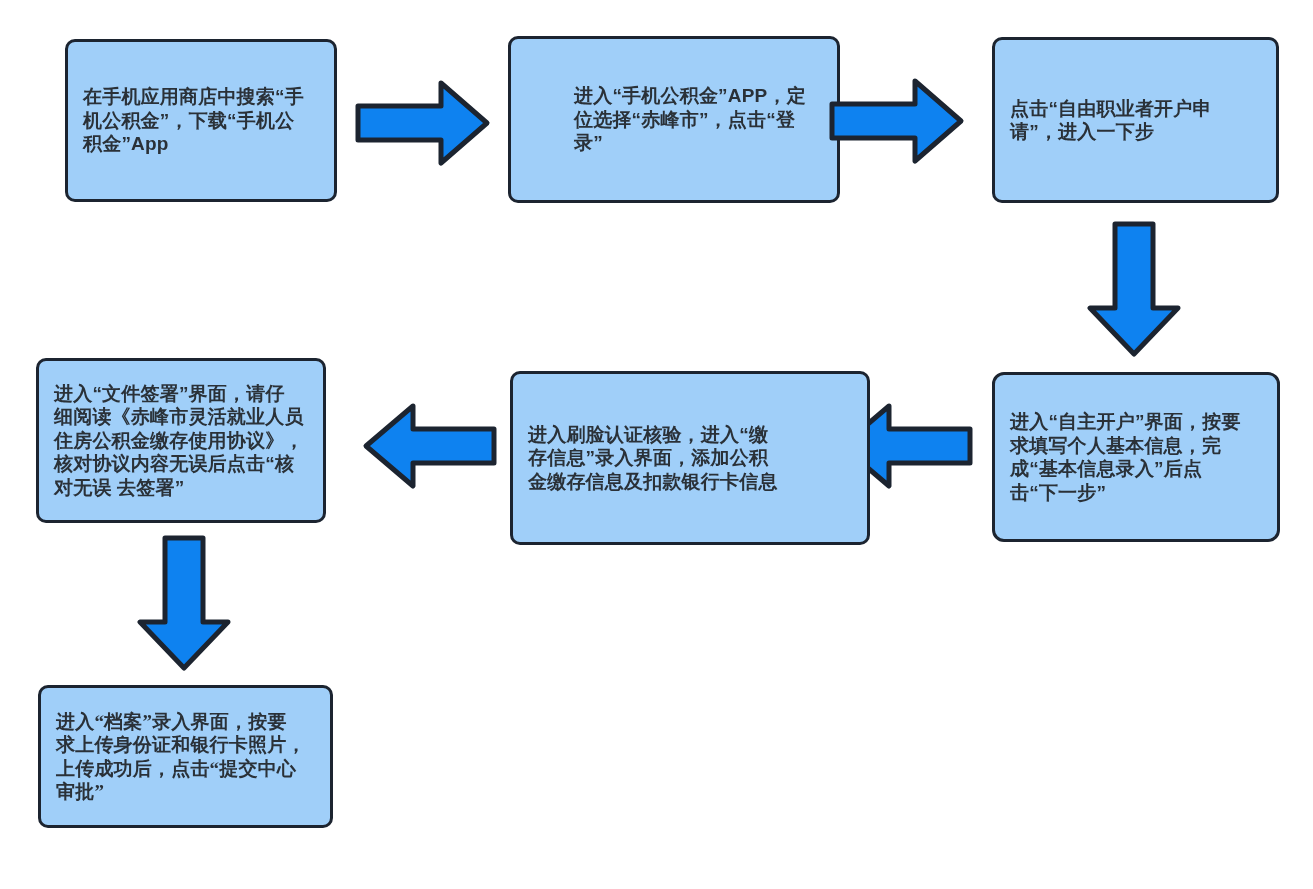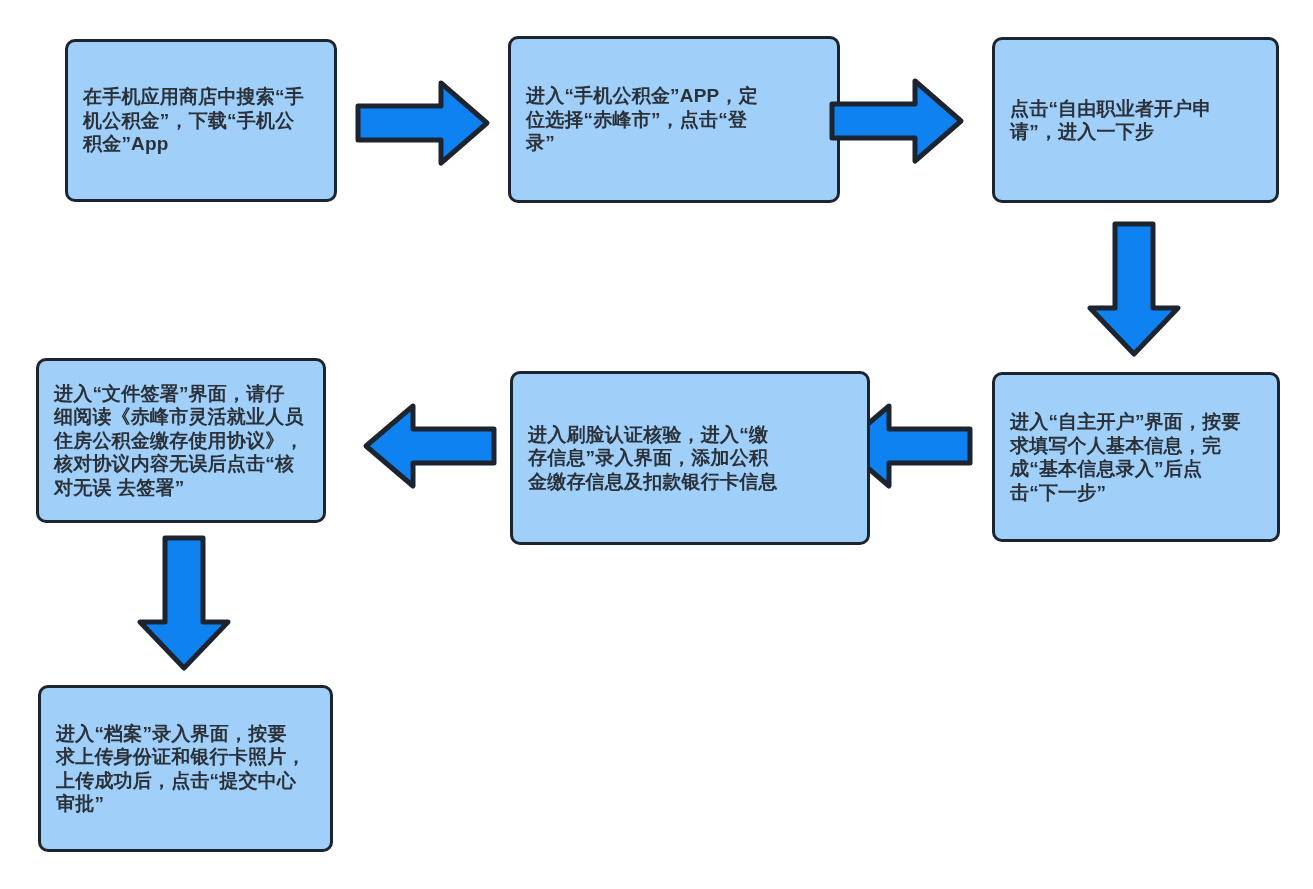--- a/index.html
+++ b/index.html
@@ -43,26 +43,26 @@
   }
   .arrow { position: absolute; display: block; }
   .arrow polygon {
     fill: var(--arrow-fill);
     stroke: var(--arrow-border);
     stroke-width: 5;
     stroke-linejoin: round;
   }
   
   .box1 { left: 65px;  top: 39px;  width: 272px; height: 163px; }
-  .box2 { left: 508px; top: 36px;  width: 332px; height: 167px; }
+  .box2 { left: 508px; top: 36px;  width: 332px; height: 167px; padding-left: 48px; }
   .box3 { left: 992px; top: 37px;  width: 287px; height: 166px; }
-  .box4 { left: 992px; top: 372px; width: 288px; height: 170px; }
+  .box4 { left: 992px; top: 372px; width: 288px; height: 170px; border-radius: 12px; }
   .box5 { left: 510px; top: 371px; width: 360px; height: 174px; }
   .box6 { left: 36px;  top: 358px; width: 290px; height: 165px; }
-  .box7 { left: 38px;  top: 685px; width: 295px; height: 167px; }
+  .box7 { left: 38px;  top: 685px; width: 295px; height: 143px; font-family: Liberation Serif, serif; }
   
   .a12 { left: 355px;  top: 78px;  width: 136px; height: 90px; }
   .a23 { left: 829px;  top: 76px;  width: 136px; height: 90px; }
   .a34 { left: 1087px; top: 221px; width: 94px;  height: 137px; }
   .a45 { left: 833px;  top: 402px; width: 140px; height: 88px; }
   .a56 { left: 357px;  top: 402px; width: 140px; height: 88px; }
   .a67 { left: 137px;  top: 535px; width: 94px;  height: 137px; }
 </style>
 </head>
 <body style="background: rgb(255, 255, 255);">

